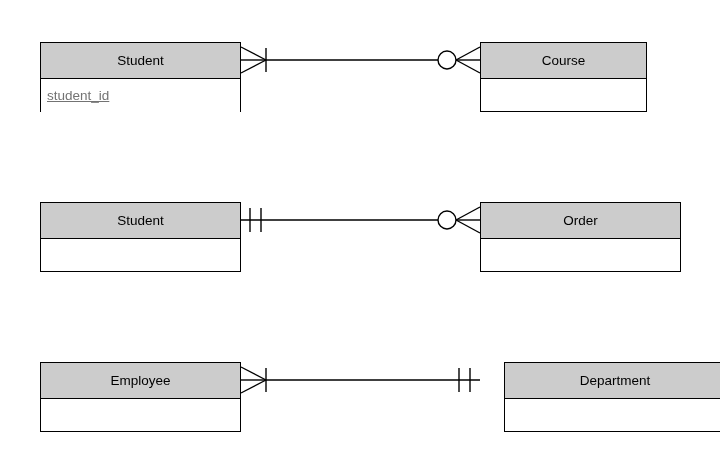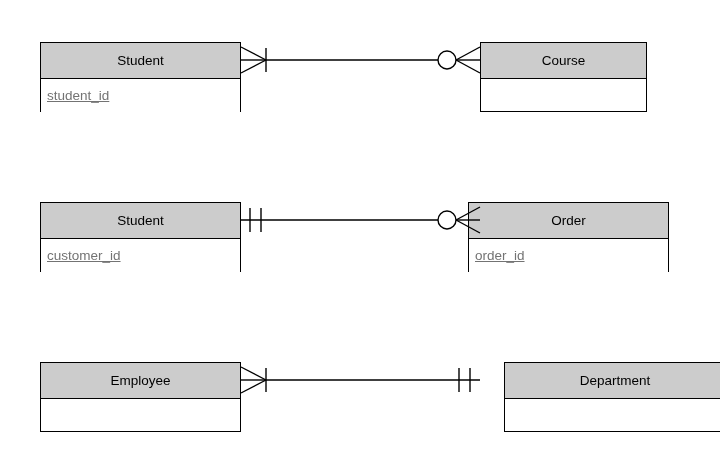--- a/index.html
+++ b/index.html
@@ -85,31 +85,25 @@
   <div class="entity" style="left:480px; top:42px; width:167px; height:70px;">
     <div class="entity-header">
       <span>Course</span>
     </div>
   </div>
 
   <div class="entity" style="left:40px; top:202px; width:201px; height:70px;">
     <div class="entity-header">
       <span>Student</span>
     </div>
-    <div class="entity-attr">
-      <span>customer_id</span>
-    </div>
   </div>
 
-  <div class="entity" style="left:468px; top:202px; width:201px; height:70px;">
+  <div class="entity" style="left:480px; top:202px; width:201px; height:70px;">
     <div class="entity-header">
       <span>Order</span>
-    </div>
-    <div class="entity-attr">
-      <span>order_id</span>
     </div>
   </div>
 
   <div class="entity" style="left:40px; top:362px; width:201px; height:70px;text-align:center;">
     <div class="entity-header">
       <span>Employee</span>
     </div>
   </div>
 
   <div class="entity" style="left:504px; top:362px; width:222px; height:70px;">

